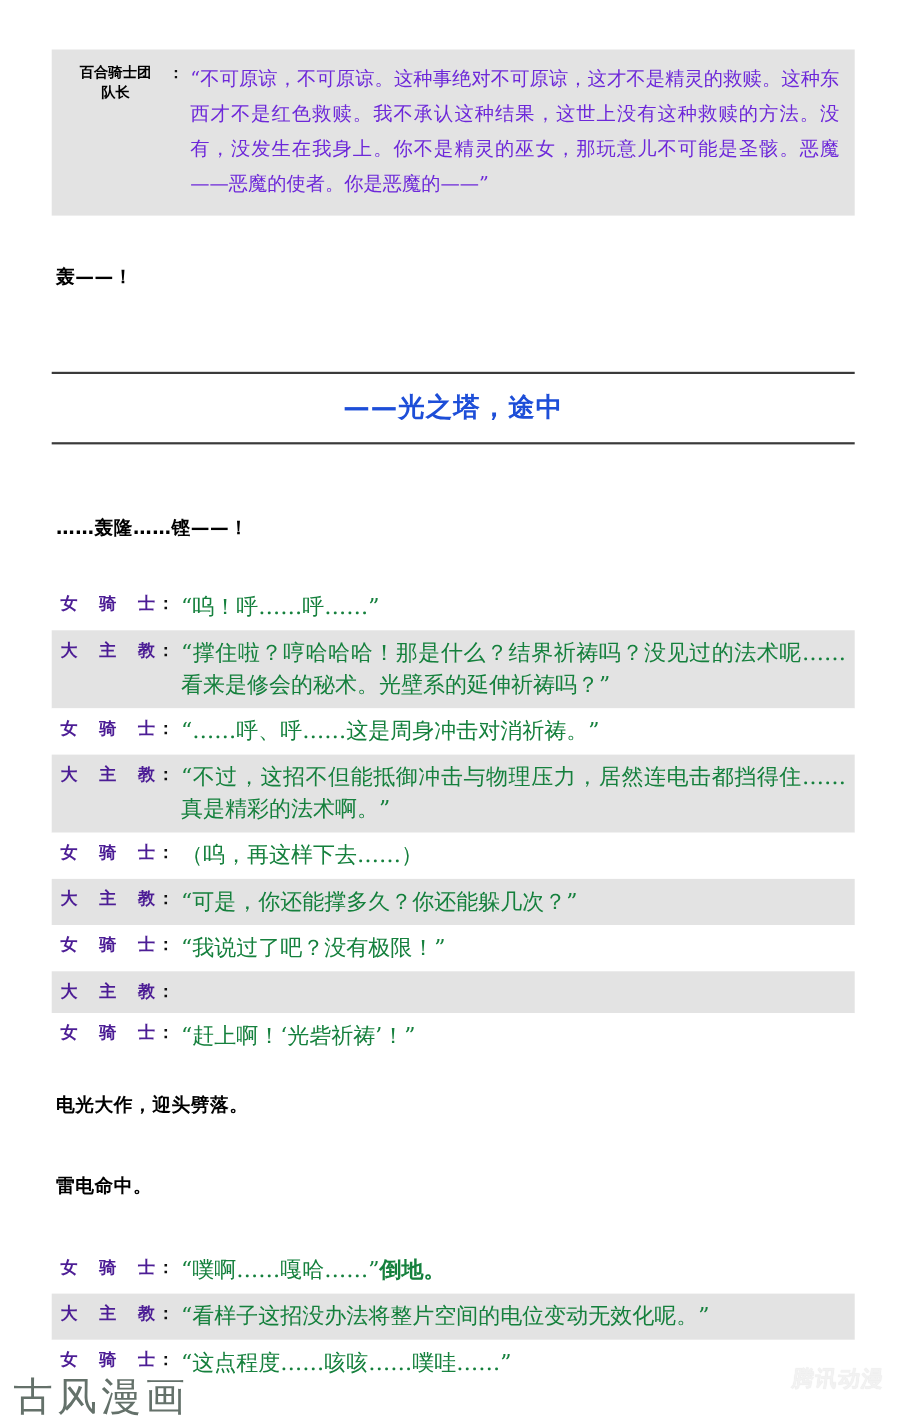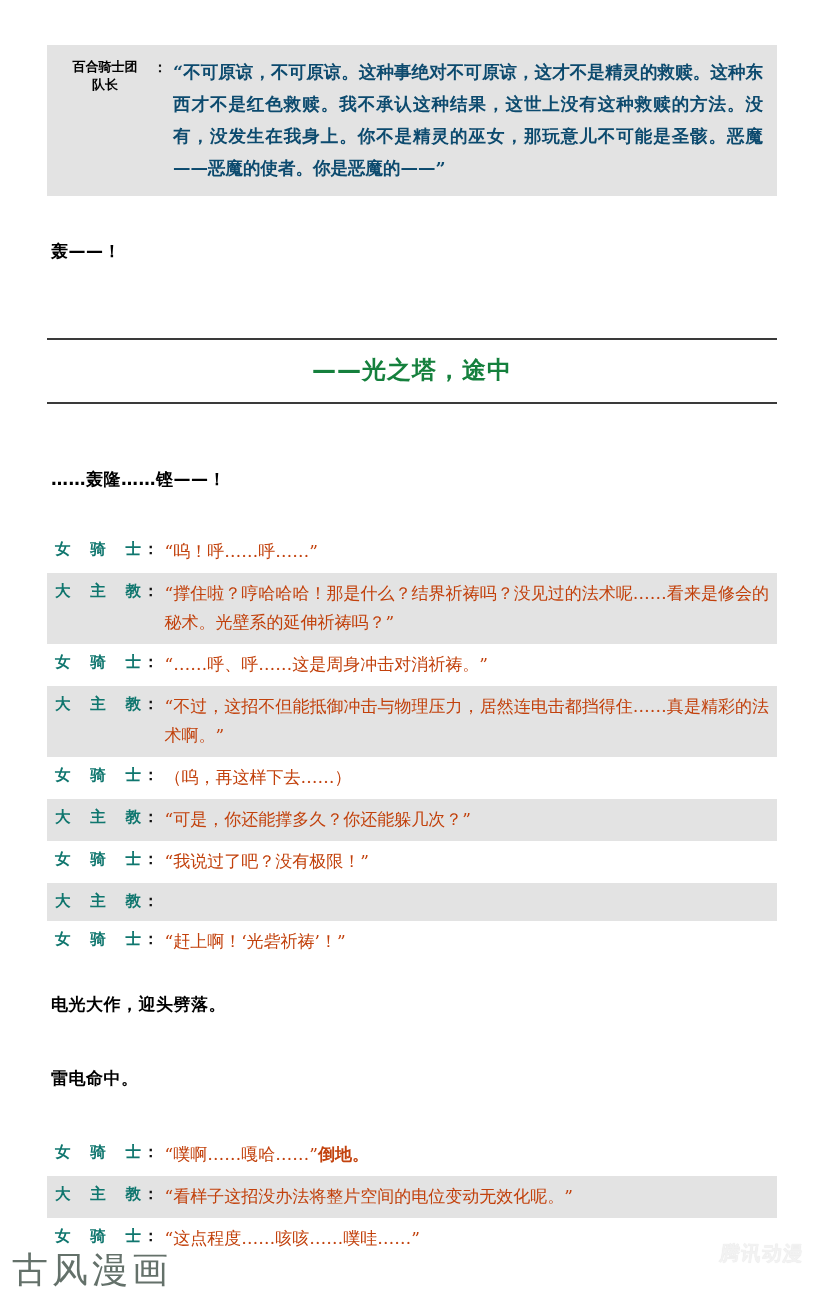--- a/index.html
+++ b/index.html
@@ -41,41 +41,41 @@
     background: #e3e3e3;
   }
   .dlg-speaker {
     flex: 0 0 88px;
     width: 88px;
     box-sizing: border-box;
     font-family: "DejaVu Sans", "Liberation Sans", sans-serif;
     font-weight: bold;
     font-size: 15.5px;
     line-height: 25px;
-    color: #0f766e;
+    color: #4c1d95;
     text-align: justify;
     text-align-last: justify;
     padding-right: 2px;
     white-space: nowrap;
   }
   .dlg-colon {
     flex: 0 0 14px;
     font-family: "DejaVu Sans", "Liberation Sans", sans-serif;
     font-weight: bold;
     font-size: 15.5px;
     line-height: 25px;
     text-align: right;
     padding-right: 2px;
   }
   .dlg-text {
     flex: 1 1 auto;
     font-family: "DejaVu Serif", "Liberation Serif", serif;
-    font-size: 17px;
+    font-size: 20px;
     line-height: 29px;
-    color: #c2410c;
+    color: #15803d;
     text-align: justify;
     text-justify: inter-ideograph;
     padding-left: 4px;
   }
   .dlg-text .bold {
     font-family: "DejaVu Sans", "Liberation Sans", sans-serif;
     font-weight: bold;
   }
 
   
@@ -109,22 +109,21 @@
     line-height: 18px;
     padding-top: 2px;
   }
   #top-block .quote-body {
     flex: 1 1 auto;
     font-size: 17.5px;
     line-height: 32px;
     text-align: justify;
     text-justify: inter-ideograph;
     padding-left: 6px;
-    color: #0c4a6e;
-    font-weight: bold;
+    color: #6d28d9;
   }
 
   
   .sfx {
     position: absolute;
     font-family: "DejaVu Sans", "Liberation Sans", sans-serif;
     font-weight: bold;
     font-size: 17px;
     letter-spacing: 0.5px;
     color: #000000;
@@ -141,21 +140,21 @@
     border-top: 2.5px solid #3a3a3a;
     border-bottom: 2.5px solid #3a3a3a;
     padding: 14px 0 16px 0;
     text-align: center;
   }
   #scene-heading .scene-title {
     font-family: "DejaVu Sans", "Liberation Sans", sans-serif;
     font-weight: bold;
     font-size: 24px;
     letter-spacing: 1px;
-    color: #15803d;
+    color: #1d4ed8;
   }
 
   
   #page-number {
     position: absolute;
     left: 0;
     right: 0;
     top: 1297px;
     text-align: center;
     font-family: "DejaVu Serif", "Liberation Serif", serif;

